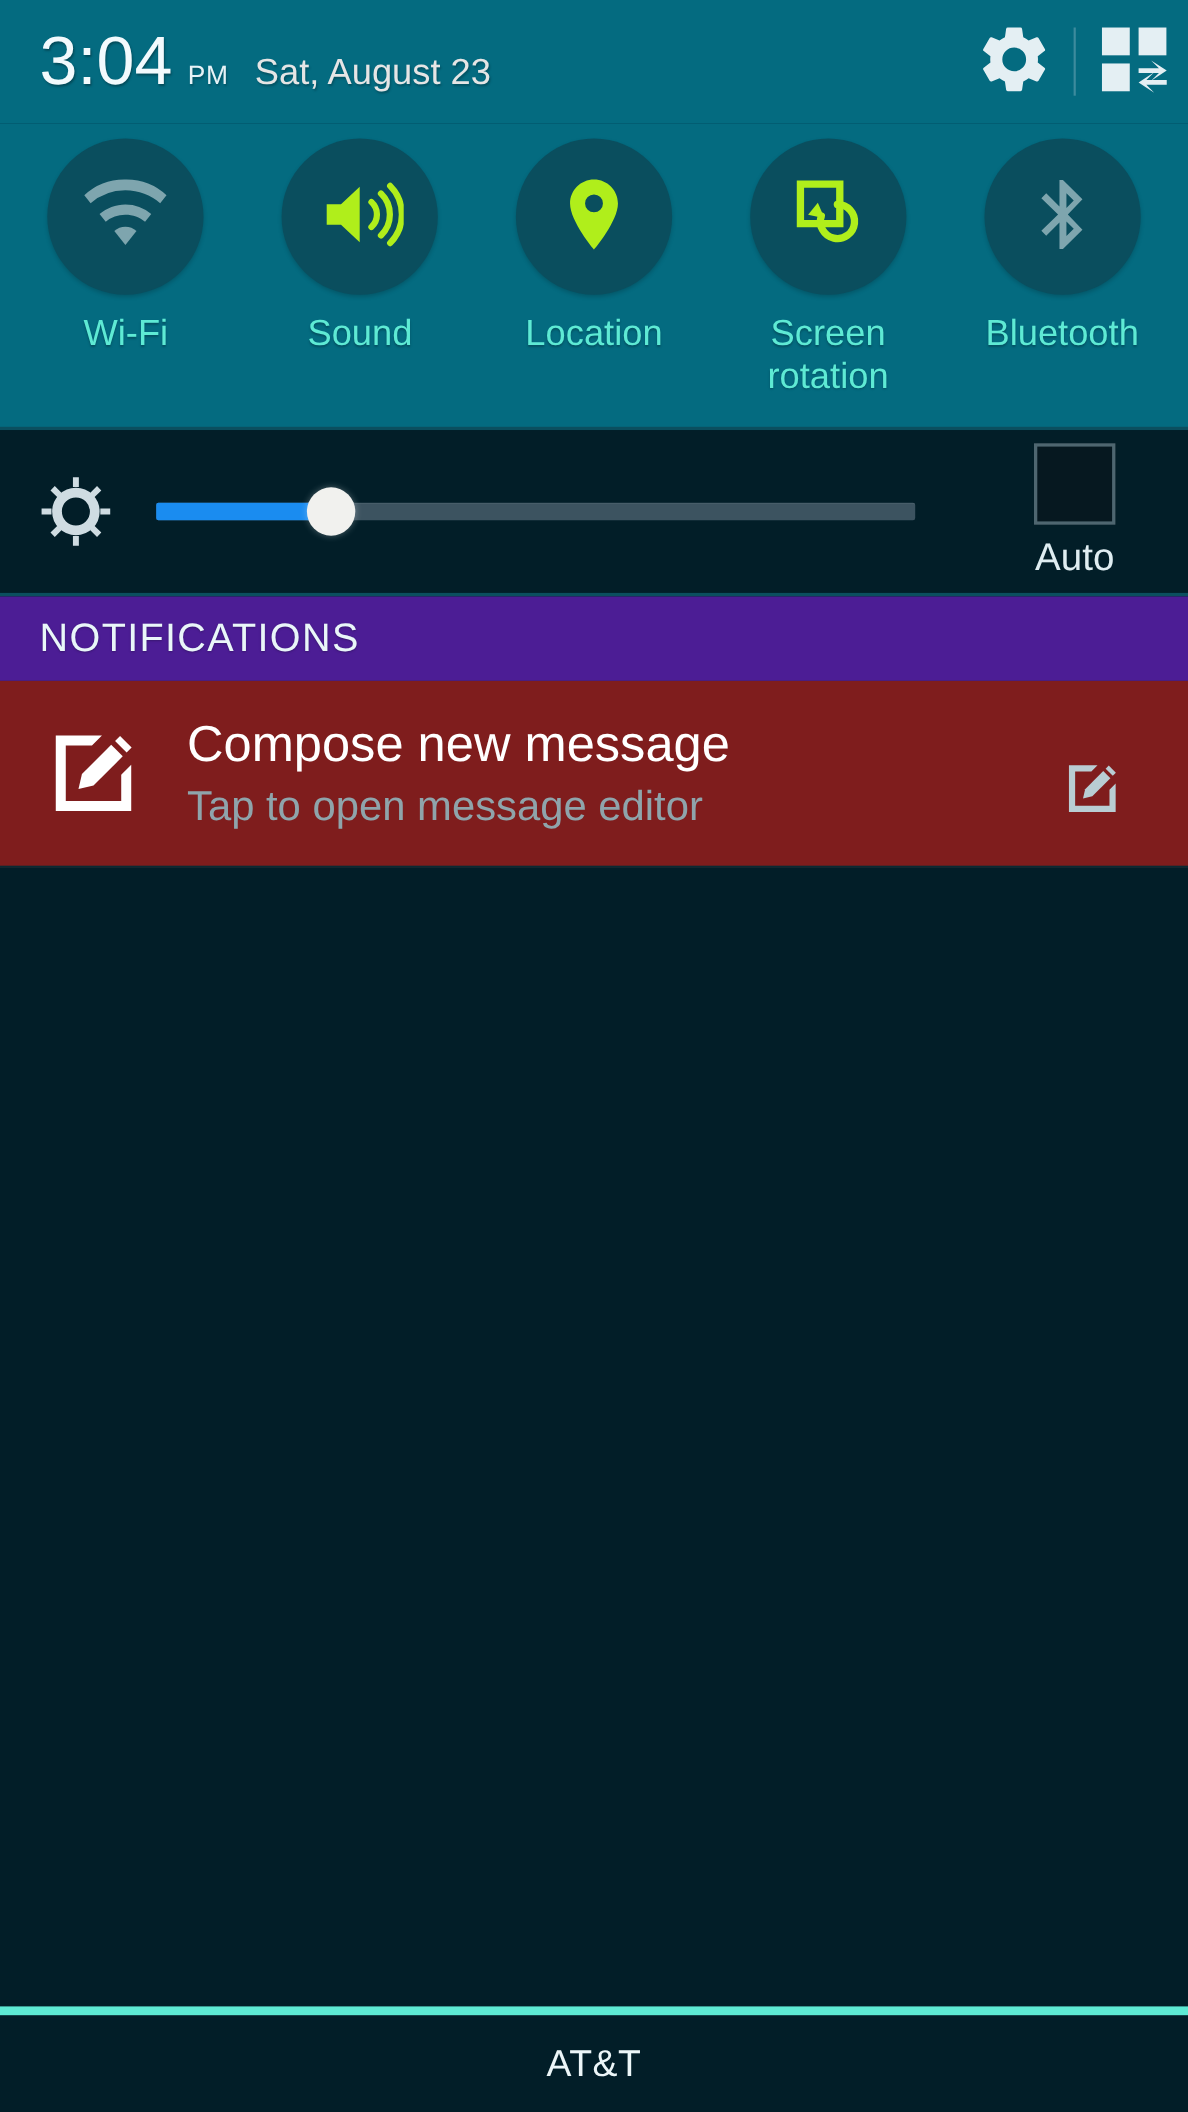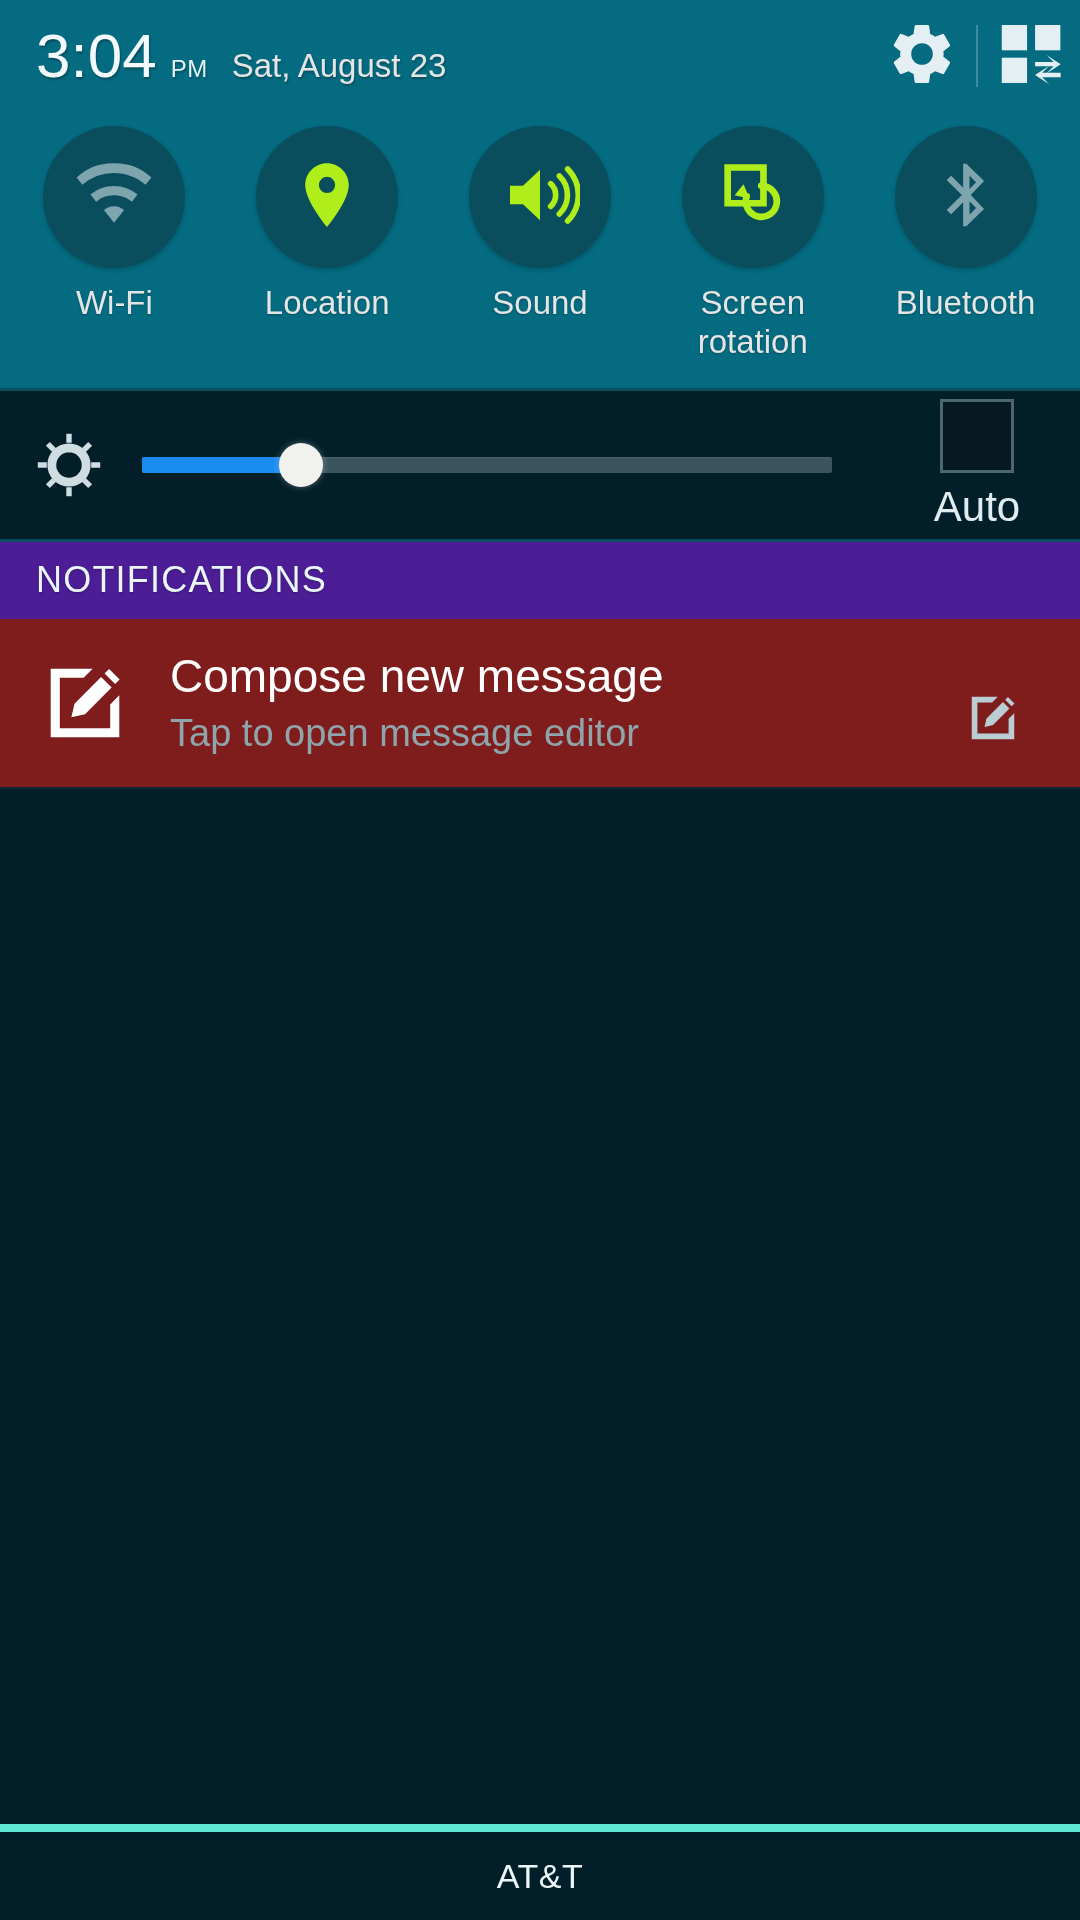--- a/index.html
+++ b/index.html
@@ -109,21 +109,21 @@
     border-radius: 50%;
     background: #0a4e5e;
     display: flex;
     align-items: center;
     justify-content: center;
     box-shadow: 0 2px 4px rgba(0,0,0,0.18);
   }
   .toggle-label {
     margin-top: 16px;
     font-size: 33px;
-    color: #e5e5e5;
+    color: #5eead4;
     text-align: center;
     line-height: 1.18;
     text-shadow: 0 1px 2px rgba(0,0,0,0.25);
   }
 
   
   .brightness-row {
     background: #021e28;
     height: 148px;
     display: flex;
@@ -185,21 +185,21 @@
   }
   .auto-check {
     width: 74px;
     height: 74px;
     border: 3px solid #4e6670;
     background: #061820;
     box-sizing: border-box;
   }
   .auto-label {
     margin-top: 10px;
-    font-size: 42px;
+    font-size: 35px;
     color: #dfedf1;
   }
 
   
   .notif-header {
     background: #4c1d95;
     height: 77px;
     display: flex;
     align-items: center;
     padding-left: 36px;
@@ -324,50 +324,50 @@
         <div class="toggle-circle" style="background: rgb(10, 78, 94);">
           <span>
             <svg width="78" height="78" viewBox="0 0 24 24">
               <path fill="#7ea5ae" d="M12 20.5l3.1-3.86a4.6 4.6 0 0 0-6.2 0L12 20.5z"></path>
               <path fill="#7ea5ae" d="M12 12.1c2.08 0 3.99.73 5.5 1.94l1.73-2.16A11.1 11.1 0 0 0 12 9.2c-2.72 0-5.22.98-7.23 2.68l1.73 2.16A8.57 8.57 0 0 1 12 12.1z"></path>
               <path fill="#7ea5ae" d="M12 5.2c3.72 0 7.12 1.37 9.73 3.63L23.5 6.6A16.4 16.4 0 0 0 12 2.2 16.4 16.4 0 0 0 .5 6.6l1.77 2.23A14.73 14.73 0 0 1 12 5.2z"></path>
             </svg>
           </span>
         </div>
         <div class="toggle-label">Wi-Fi</div>
-      </div>
-
-      <div class="toggle">
-        <div class="toggle-circle" style="background: rgb(10, 78, 94);">
-          <span>
-            <svg width="78" height="78" viewBox="0 0 24 24">
-              <path fill="#b0ee1b" d="M12 2.2c-3.7 0-6.7 3-6.7 6.7 0 5.0 6.7 12.9 6.7 12.9s6.7-7.9 6.7-12.9c0-3.7-3-6.7-6.7-6.7zm0 9.2a2.5 2.5 0 1 1 0-5 2.5 2.5 0 0 1 0 5z"></path>
-            </svg>
-          </span>
-        </div>
-        <div class="toggle-label">Location</div>
       </div>
 
       <div class="toggle">
         <div class="toggle-circle" style="background: rgb(10, 78, 94);">
           <span>
             <svg width="80" height="80" viewBox="0 0 24 24">
               <path fill="#b0ee1b" d="M3 9.2v5.6h3.9L12 19.6V4.4L6.9 9.2H3z"></path>
               <path fill="none" stroke="#b0ee1b" stroke-width="1.7" stroke-linecap="round" d="M15.2 8.6a4.6 4.6 0 0 1 0 6.8"></path>
               <path fill="none" stroke="#b0ee1b" stroke-width="1.7" stroke-linecap="round" d="M17.8 6.3a7.9 7.9 0 0 1 0 11.4"></path>
               <path fill="none" stroke="#b0ee1b" stroke-width="1.7" stroke-linecap="round" d="M20.3 4.2a11.1 11.1 0 0 1 0 15.6"></path>
             </svg>
           </span>
         </div>
         <div class="toggle-label">Sound</div>
       </div>
 
       <div class="toggle">
         <div class="toggle-circle" style="background: rgb(10, 78, 94);">
           <span>
+            <svg width="78" height="78" viewBox="0 0 24 24">
+              <path fill="#b0ee1b" d="M12 2.2c-3.7 0-6.7 3-6.7 6.7 0 5.0 6.7 12.9 6.7 12.9s6.7-7.9 6.7-12.9c0-3.7-3-6.7-6.7-6.7zm0 9.2a2.5 2.5 0 1 1 0-5 2.5 2.5 0 0 1 0 5z"></path>
+            </svg>
+          </span>
+        </div>
+        <div class="toggle-label">Location</div>
+      </div>
+
+      <div class="toggle">
+        <div class="toggle-circle" style="background: rgb(10, 78, 94);">
+          <span>
             <svg width="76" height="76" viewBox="0 0 24 24">
               <path fill="none" stroke="#b0ee1b" stroke-width="2.1" d="M4 3.3h11.3v11.3H4z"></path>
               <path fill="none" stroke="#b0ee1b" stroke-width="2.1" stroke-linecap="round" d="M10.0 12.4a4.9 4.9 0 1 0 4.6-3.3"></path>
               <path fill="#b0ee1b" d="M9.0 8.6l1.9 4.5-4.7-1.0z"></path>
             </svg>
           </span>
         </div>
         <div class="toggle-label">Screen rotation</div>
       </div>
 

